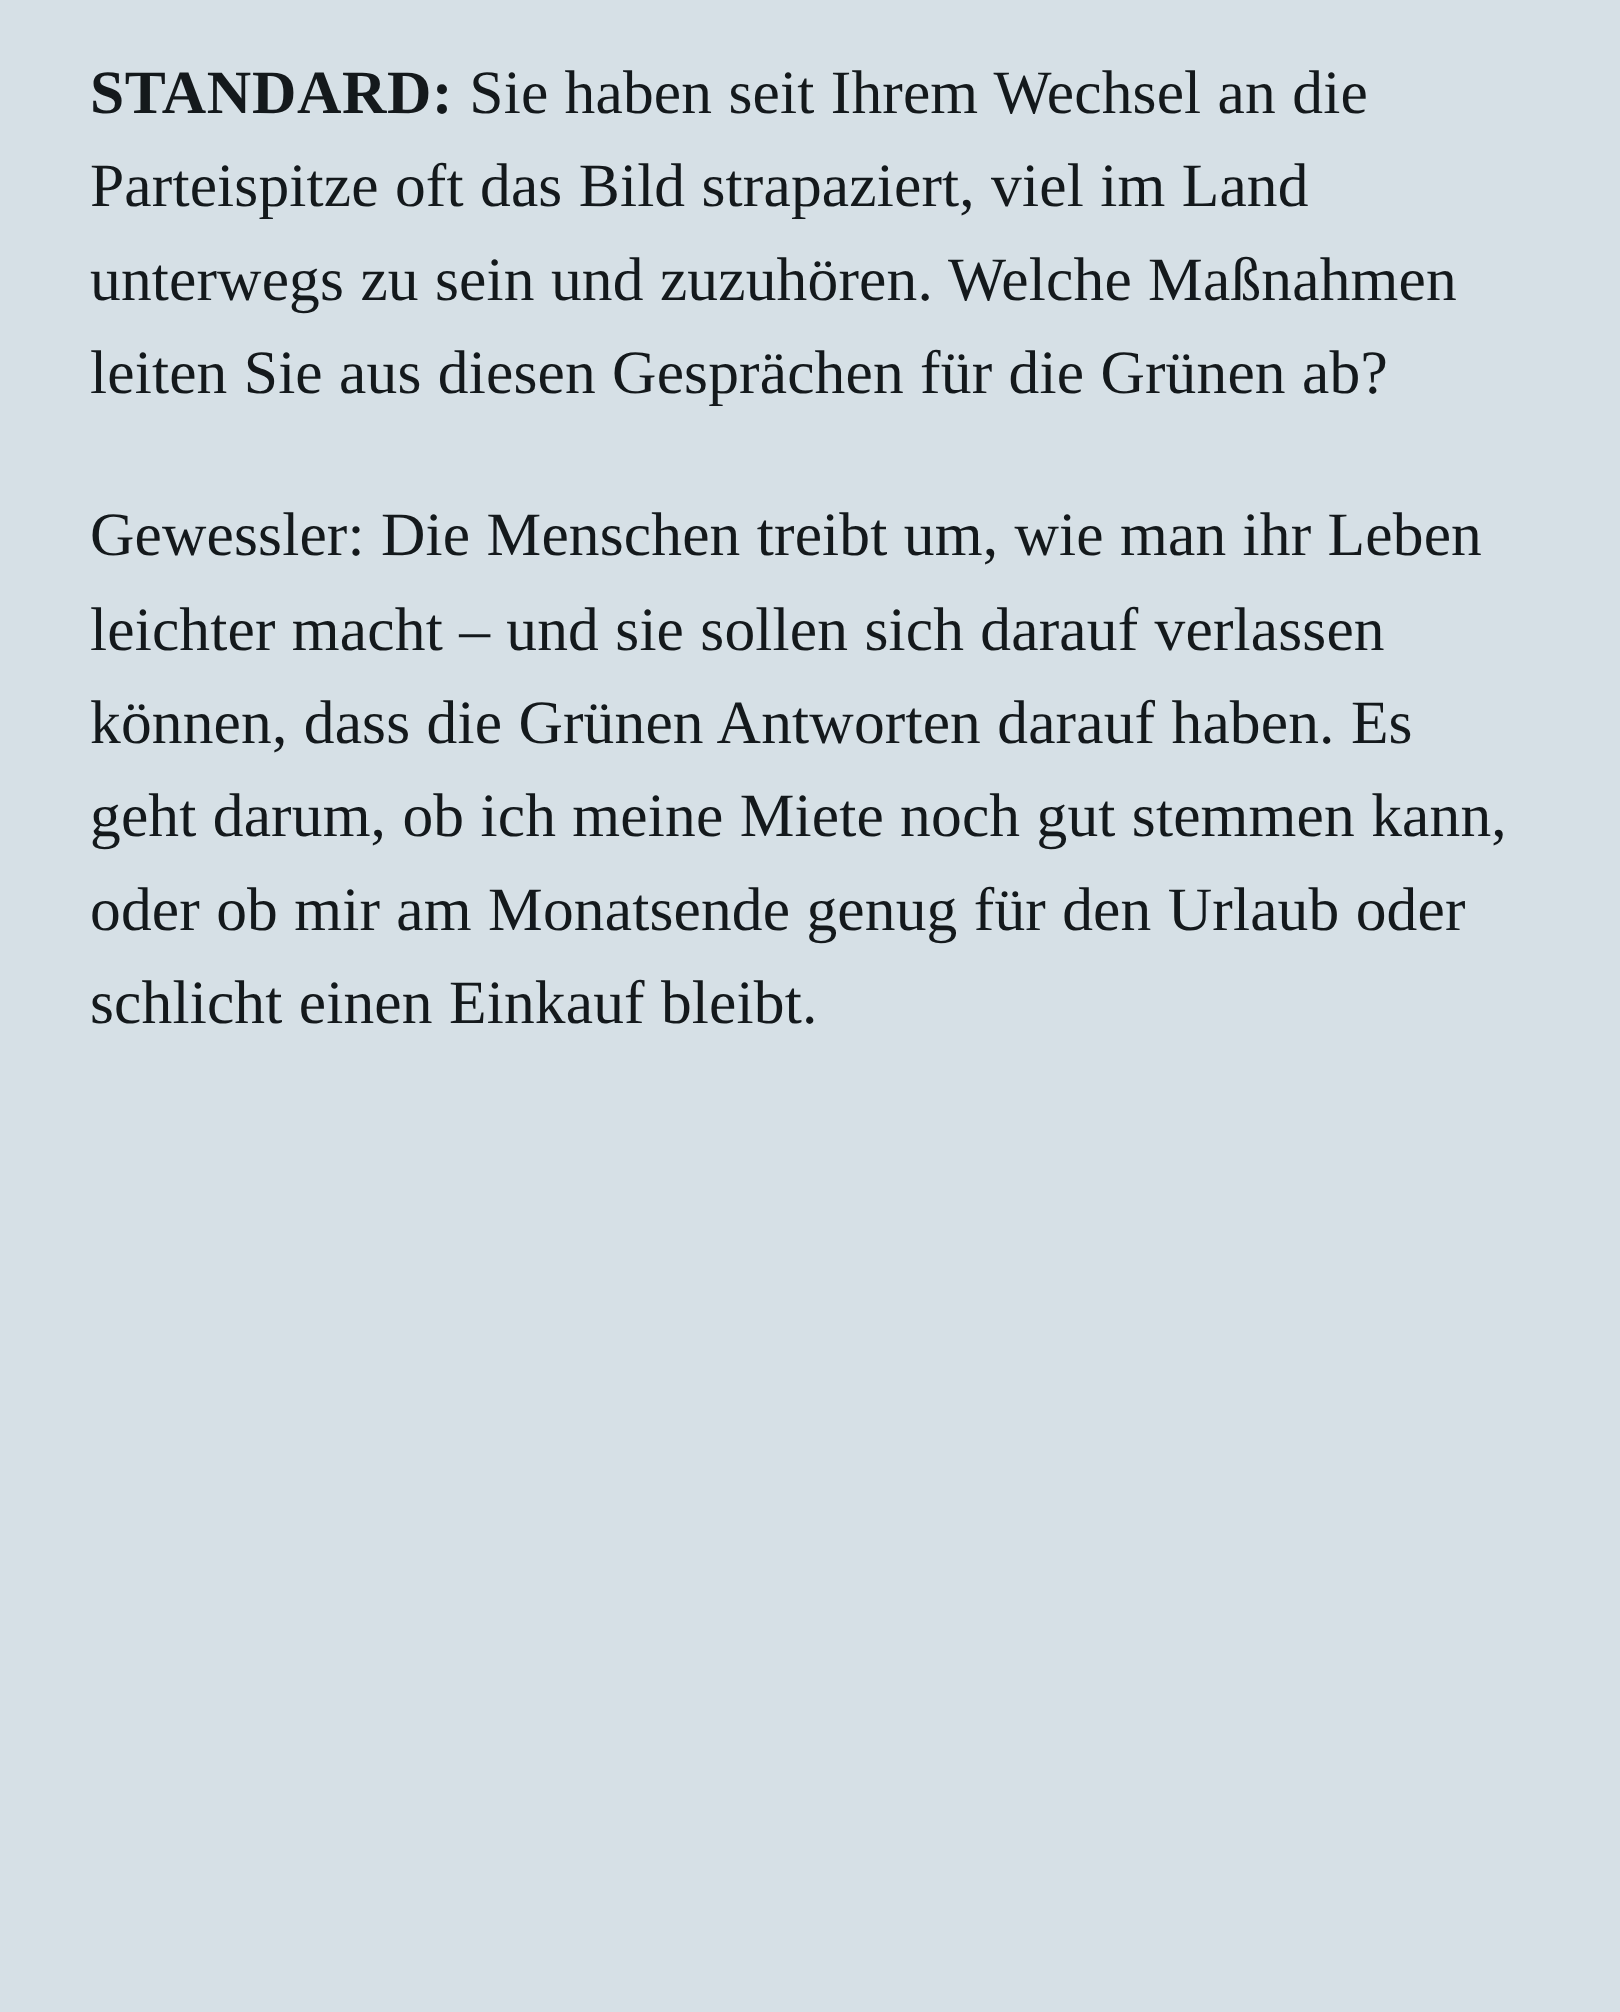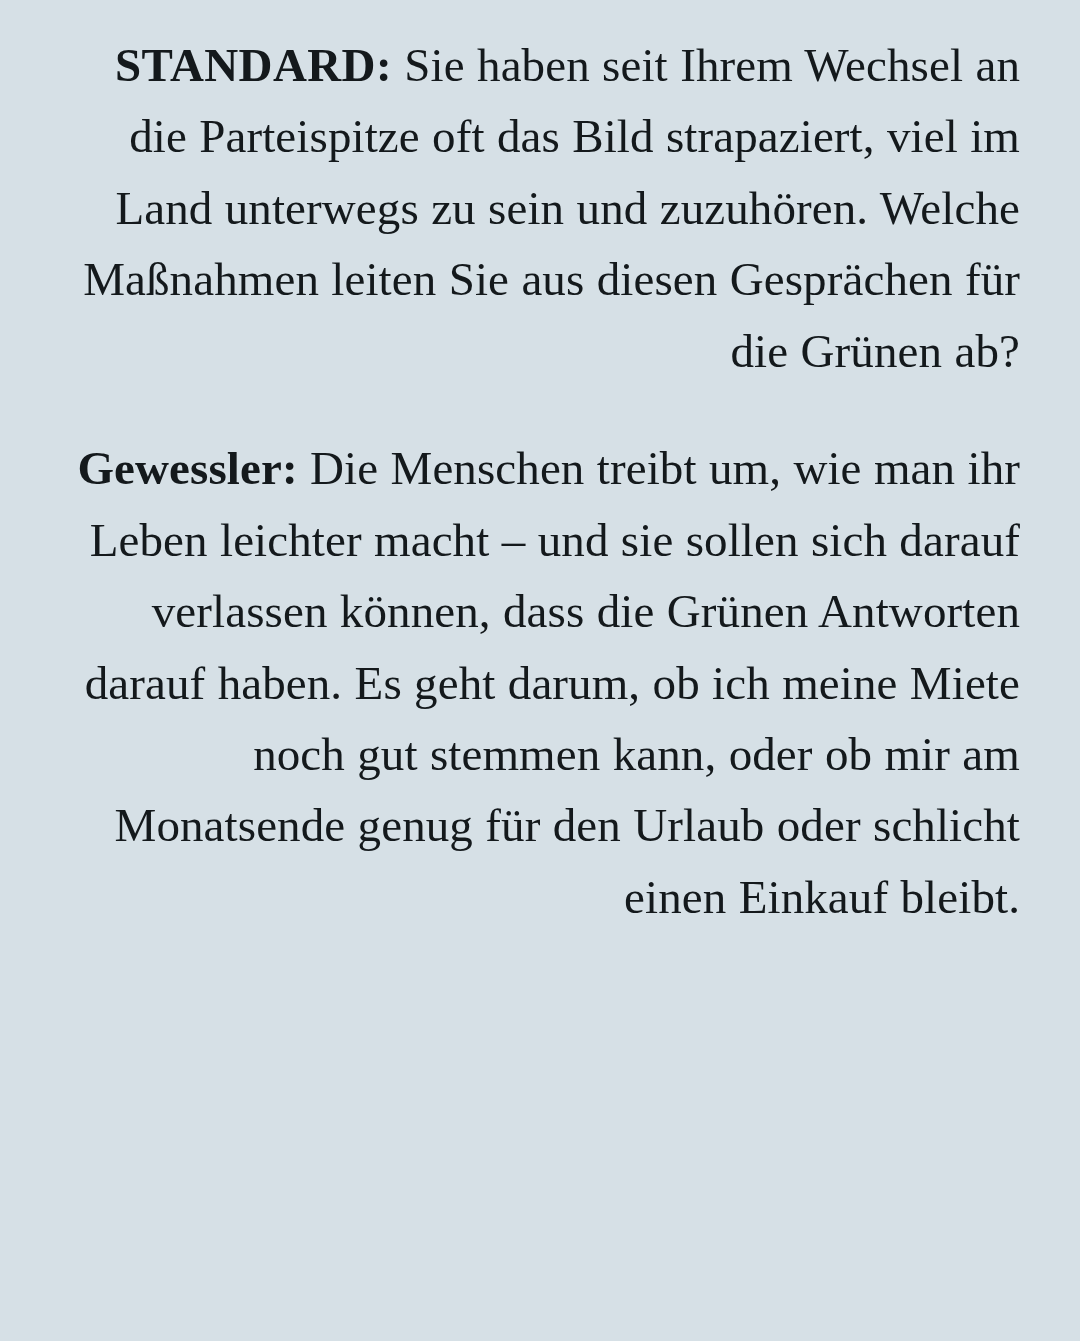--- a/index.html
+++ b/index.html
@@ -15,32 +15,32 @@
   }
   .article {
     box-sizing: border-box;
     width: 1080px;
     height: 1341px;
     padding: 30px 60px 0 60px;
     background: #d6e0e6;
   }
   .qa-block {
     margin: 0 0 46px 0;
-    font-size: 47px;
+    font-size: 41px;
     line-height: 1.52;
     color: #14191c;
     letter-spacing: 0.1px;
-    text-align: right;
+    text-align: left;
     word-spacing: 0.5px;
   }
   .qa-block:last-child {
     margin-bottom: 0;
   }
   .speaker {
-    font-weight: bold;
+    font-weight: normal;
   }
   .speaker-standard {
     font-weight: bold;
     letter-spacing: 0.4px;
   }
   .speech {
     font-weight: normal;
   }
 </style>
 </head>

